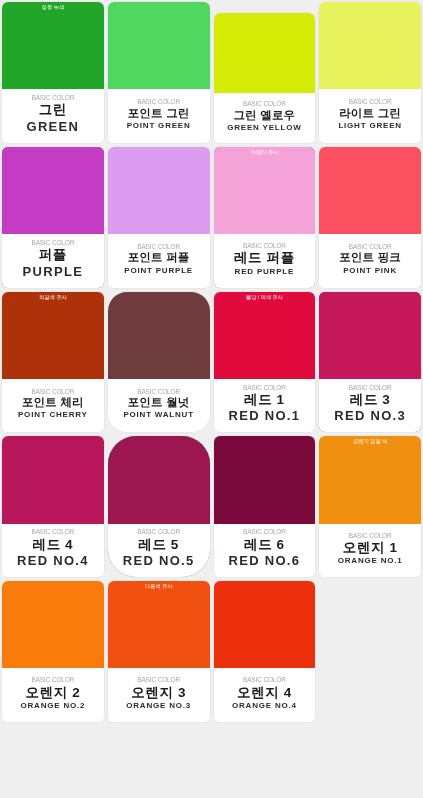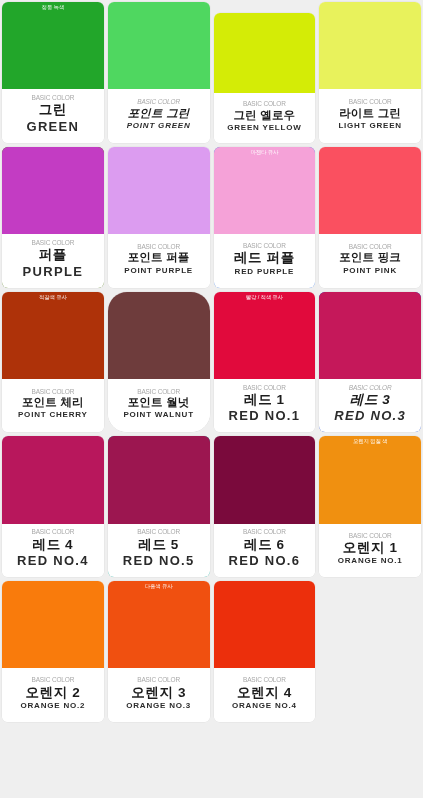--- a/index.html
+++ b/index.html
@@ -99,21 +99,21 @@
     <div class="card" style="background: rgb(255, 255, 255);">
       <div class="swatch" style="background: rgb(34, 166, 42);">
         <div class="swatch-note">정통 녹색</div>
       </div>
       <div class="label">
         <div class="basic">BASIC COLOR</div>
         <div class="kname">그린</div>
         <div class="ename">GREEN</div>
       </div>
     </div>
-    <div class="card" style="background: rgb(255, 255, 255); font-style: italic;">
+    <div class="card" style="background: rgb(255, 255, 255);">
       <div class="swatch" style="background: rgb(79, 215, 96);"></div>
       <div class="label">
         <div class="basic">BASIC COLOR</div>
         <div class="kname tight">포인트 그린</div>
         <div class="ename tight">POINT GREEN</div>
       </div>
     </div>
     <div class="card" style="background: rgb(255, 255, 255); margin-top: 11px;">
       <div class="swatch" style="background: rgb(212, 236, 6);"></div>
       <div class="label">
@@ -185,37 +185,37 @@
     <div class="card" style="background: rgb(255, 255, 255);">
       <div class="swatch" style="background: rgb(225, 10, 60);">
         <div class="swatch-note">빨강 / 적색 유사</div>
       </div>
       <div class="label">
         <div class="basic">BASIC COLOR</div>
         <div class="kname">레드 1</div>
         <div class="ename">RED NO.1</div>
       </div>
     </div>
-    <div class="card" style="background: #1d4ed8; font-style: italic;">
+    <div class="card" style="background: #1d4ed8;">
       <div class="swatch" style="background: rgb(197, 24, 90);"></div>
       <div class="label">
         <div class="basic">BASIC COLOR</div>
         <div class="kname">레드 3</div>
         <div class="ename">RED NO.3</div>
       </div>
     </div>
     <div class="card" style="background: rgb(255, 255, 255);">
       <div class="swatch" style="background: rgb(184, 23, 92);"></div>
       <div class="label">
         <div class="basic">BASIC COLOR</div>
         <div class="kname">레드 4</div>
         <div class="ename">RED NO.4</div>
       </div>
     </div>
-    <div class="card" style="background: #14b8a6;">
+    <div class="card" style="background: #14b8a6; border-radius: 28px;">
       <div class="swatch" style="background: rgb(156, 22, 80);"></div>
       <div class="label">
         <div class="basic">BASIC COLOR</div>
         <div class="kname">레드 5</div>
         <div class="ename">RED NO.5</div>
       </div>
     </div>
     <div class="card" style="background: rgb(255, 255, 255);">
       <div class="swatch" style="background: rgb(122, 10, 60);"></div>
       <div class="label">

